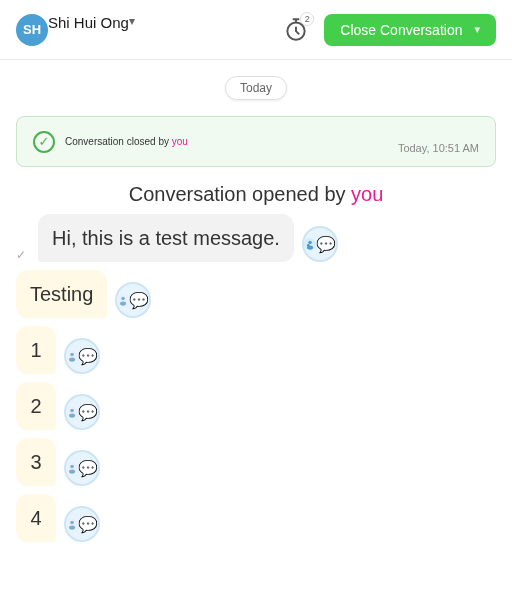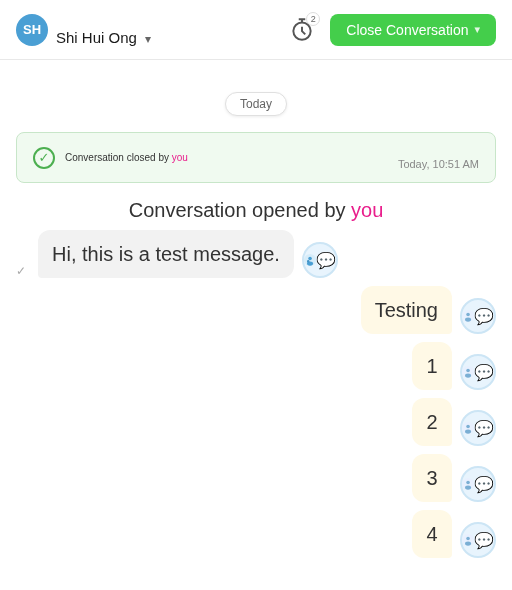--- a/index.html
+++ b/index.html
@@ -17,22 +17,21 @@
       display: flex;
       align-items: center;
       justify-content: space-between;
       padding: 10px 16px;
       border-bottom: 1px solid #e8e8e8;
       height: 60px;
       background: #fff;
     }
     .header-left {
       display: flex;
-      align-items: flex-end;
-      gap: 8px;
+      align-items: flex-start;
       cursor: pointer;
     }
     .avatar-small {
       width: 32px;
       height: 32px;
       border-radius: 50%;
       background: #4a9fd4;
       display: flex;
       align-items: center;
       justify-content: center;
@@ -84,21 +83,21 @@
       background: #44ce4b;
       color: white;
       border: none;
       border-radius: 8px;
       padding: 8px 16px;
       font-size: 14px;
       font-weight: 500;
       cursor: pointer;
       display: flex;
       align-items: center;
-      gap: 6px;
+      gap: 12px;
     }
     .close-btn .btn-chevron {
       font-size: 11px;
       opacity: 0.85;
     }
 
     
     .chat-area {
       height: 530px;
       overflow-y: auto;
@@ -115,21 +114,20 @@
       margin-bottom: 16px;
     }
     .date-label {
       background: #fff;
       border: 1px solid #e0e0e0;
       border-radius: 12px;
       padding: 4px 14px;
       font-size: 12px;
       color: #666;
       box-shadow: 0 1px 3px rgba(0,0,0,0.08);
-      margin-top: 16px;
     }
 
     
     .closed-notice {
       background: #f0faf0;
       border: 1px solid #c8e6c9;
       border-radius: 8px;
       padding: 12px 16px;
       display: flex;
       align-items: center;
@@ -193,21 +191,21 @@
     .messages-area {
       margin-top: 8px;
     }
     .message-row {
       display: flex;
       align-items: flex-end;
       margin-bottom: 8px;
       gap: 8px;
     }
     .message-row.sent {
-      justify-content: flex-end;
+      justify-content: flex-start;
     }
     .message-row.received {
       justify-content: flex-start;
     }
     .bubble {
       max-width: 60%;
       padding: 10px 14px;
       border-radius: 12px;
       font-size: 20px;
       line-height: 1.4;

